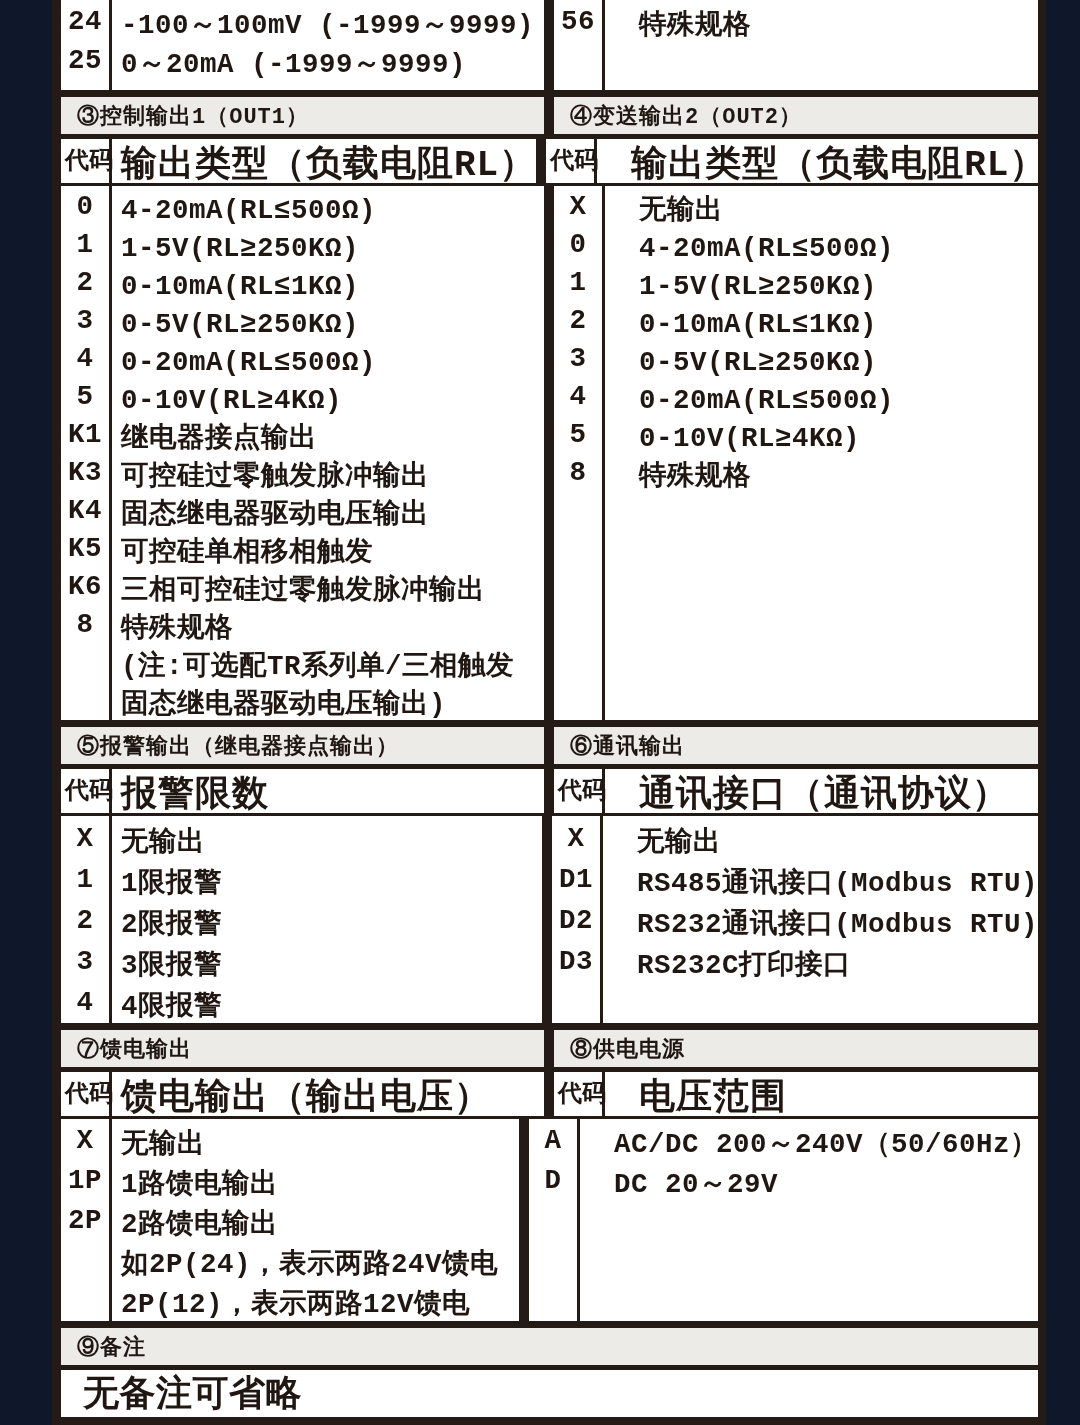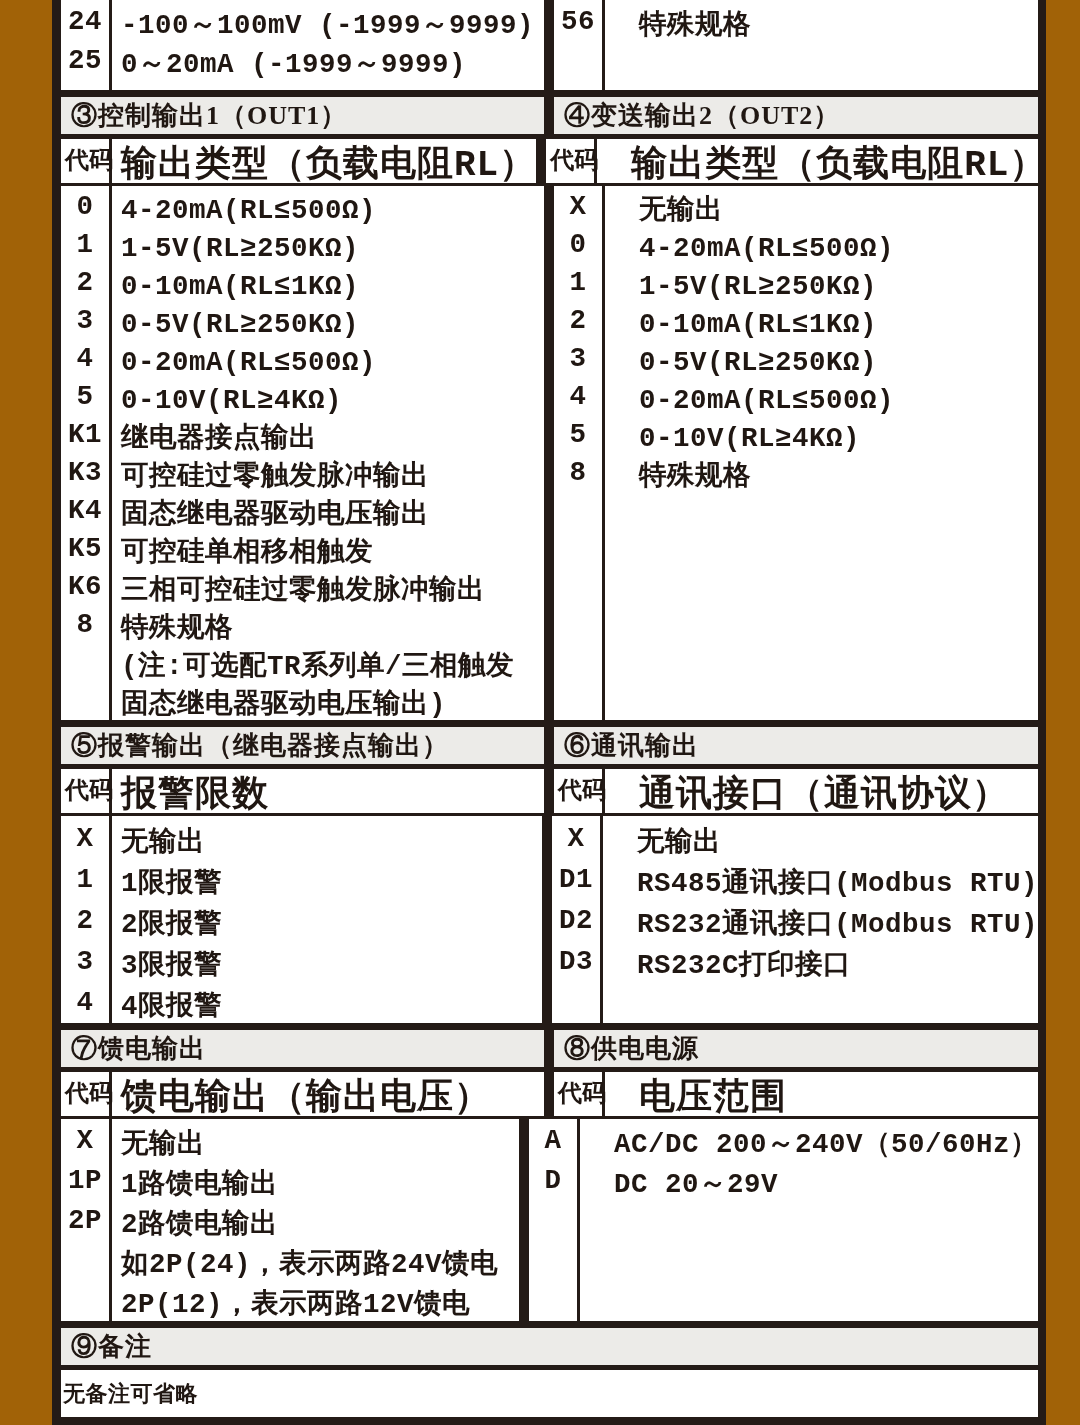--- a/index.html
+++ b/index.html
@@ -2,40 +2,40 @@
 <html><head>
 <meta charset="utf-8">
 <style>
   * { box-sizing: border-box; margin: 0; padding: 0; }
   html,body { width:1080px; height:1425px; background:#ffffff; }
   body {
     font-family: "Liberation Mono", "DejaVu Sans Mono", monospace;
     font-weight: 700;
     color: #201712;
   }
-  .page { position:relative; width:1080px; height:1425px; background:#a16207; overflow:hidden; }
+  .page { position:relative; width:1080px; height:1425px; background:#0f172a; overflow:hidden; }
   .table {
     position:absolute; left:52px; top:0;
     width:994px; height:1425px;
     border-left:9px solid #241b17;
     border-right:8px solid #241b17;
     border-bottom:8px solid #241b17;
     background:#ffffff;
   }
   .rowflex { display:flex; width:100%; }
   .half-l { width:493px; border-right:10px solid #241b17; display:flex; }
   .half-r { flex:1; display:flex;gap:25px; }
   
   .bandrow { height:49px; border-top:7px solid #241b17; border-bottom:5px solid #241b17; }
   .bandrow .half-l, .bandrow .half-r { background:#ECEBE8; align-items:center; }
   .band9 {
     height:49px; border-top:7px solid #241b17; border-bottom:5px solid #241b17;
     background:#ECEBE8; display:flex; align-items:center;
   }
-  .title { font-size:26px; letter-spacing:1px; padding-left:10px; white-space:nowrap;font-family:Liberation Serif, serif; }
+  .title { font-size:22px; letter-spacing:1px; padding-left:16px; white-space:nowrap; }
   
   .colhead { height:47px; border-bottom:3px solid #241b17; }
   .codecol {
     width:51px; border-right:3px solid #241b17;
     display:flex; flex-direction:column; align-items:center;
     padding-top:2px; text-align:center; flex-shrink:0;
   }
   .desccol {
     flex:1; display:flex; flex-direction:column;
     padding-top:6px; padding-left:9px; overflow:hidden;
@@ -46,21 +46,21 @@
   .ln { font-size:27.5px; letter-spacing:0.5px; white-space:nowrap; }
   .sec-top { height:90px; }
   .sec-top .ln { height:39px; line-height:39px; }
   .d34 { height:534px; }
   .d34 .ln { height:38px; line-height:38px; }
   .d56 { height:207px; }
   .d56 .ln { height:41px; line-height:41px; }
   .d78 { height:202px; }
   .d78 .ln { height:40px; line-height:40px; }
   .remark { height:47px; display:flex; align-items:center; }
-  .remark .ln { font-size:22px; padding-left:2px; }
+  .remark .ln { font-size:36px; padding-left:22px; }
 </style>
 </head>
 <body>
 
 <div class="page">
   <div class="table">
 
     <div class="rowflex sec-top">
       <div class="half-l">
         <div class="codecol">

